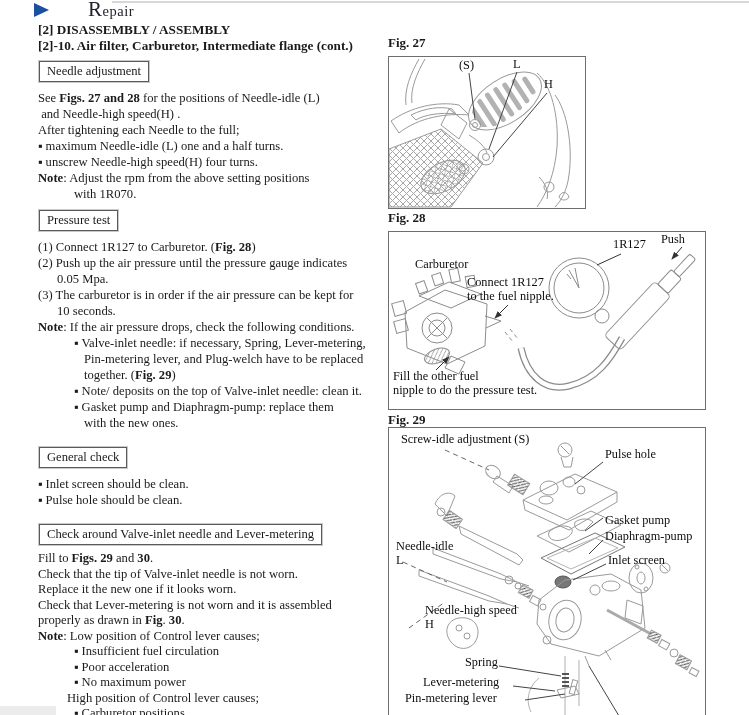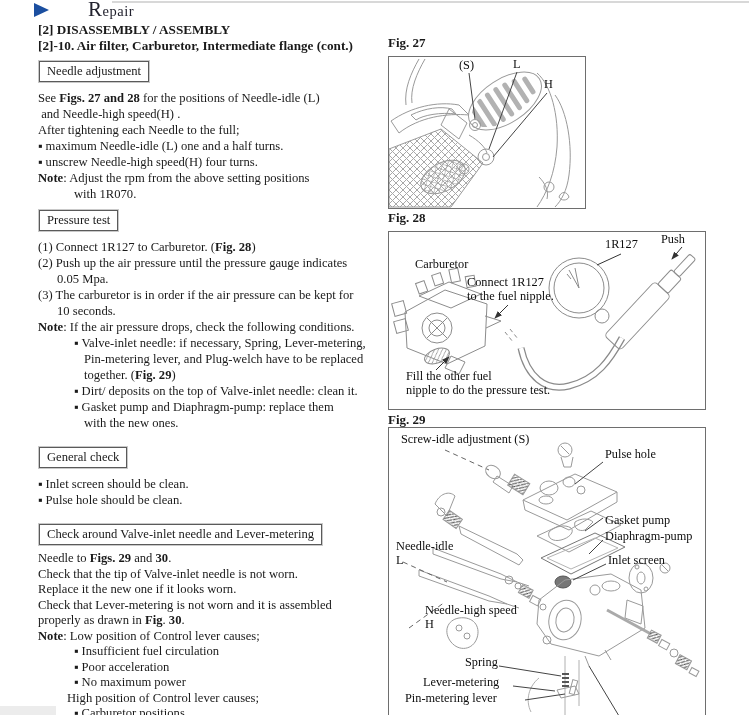--- a/index.html
+++ b/index.html
@@ -62,34 +62,34 @@
     <div class="mt8">
       <div class="line"><span>(1) Connect 1R127 to Carburetor. (</span><span class="bseg">Fig. 28</span><span>)</span></div>
       <div class="line"><span>(2) Push up the air pressure until the pressure gauge indicates</span></div>
       <div class="line i1"><span>0.05 Mpa.</span></div>
       <div class="line"><span>(3) The carburetor is in order if the air pressure can be kept for</span></div>
       <div class="line i1"><span>10 seconds.</span></div>
       <div class="line"><span class="bseg">Note</span><span>: If the air pressure drops, check the following conditions.</span></div>
       <div class="line i2"><span>▪ Valve-inlet needle: if necessary, Spring, Lever-metering,</span></div>
       <div class="line i3"><span>Pin-metering lever, and Plug-welch have to be replaced</span></div>
       <div class="line i3"><span>together. (</span><span class="bseg">Fig. 29</span><span>)</span></div>
-      <div class="line i2"><span>▪ Dirt/ deposits on the top of Valve-inlet needle: clean it.</span></div>
+      <div class="line i2"><span>▪ Note/ deposits on the top of Valve-inlet needle: clean it.</span></div>
       <div class="line i2"><span>▪ Gasket pump and Diaphragm-pump: replace them</span></div>
       <div class="line i3"><span>with the new ones.</span></div>
     </div>
 
     <div class="boxrow mt3"><span class="secbox">General check</span></div>
     <div class="mt8">
       <div class="line"><span>▪ Inlet screen should be clean.</span></div>
       <div class="line"><span>▪ Pulse hole should be clean.</span></div>
     </div>
 
     <div class="boxrow mt3"><span class="secbox">Check around Valve-inlet needle and Lever-metering</span></div>
     <div class="mt6 tight">
-      <div class="line"><span>Needle to </span><span class="bseg">Figs. 29</span><span> and </span><span class="bseg">30</span><span>.</span></div>
+      <div class="line"><span>Fill to </span><span class="bseg">Figs. 29</span><span> and </span><span class="bseg">30</span><span>.</span></div>
       <div class="line"><span>Check that the tip of Valve-inlet needle is not worn.</span></div>
       <div class="line"><span>Replace it the new one if it looks worn.</span></div>
       <div class="line"><span>Check that Lever-metering is not worn and it is assembled</span></div>
       <div class="line"><span>properly as drawn in </span><span class="bseg">Fig</span><span>. </span><span class="bseg">30</span><span>.</span></div>
       <div class="line"><span class="bseg">Note</span><span>: Low position of Control lever causes;</span></div>
       <div class="line i2"><span>▪ Insufficient fuel circulation</span></div>
       <div class="line i2"><span>▪ Poor acceleration</span></div>
       <div class="line i2"><span>▪ No maximum power</span></div>
       <div class="line i2b"><span>High position of Control lever causes;</span></div>
       <div class="line i2"><span>▪ Carburetor positions</span></div>
@@ -196,23 +196,23 @@
       <g stroke="#333" fill="none" stroke-width="1">
         <line x1="232" y1="22" x2="208" y2="33"></line>
         <line x1="119" y1="73" x2="106" y2="86" marker-end="url(#ah28)"></line>
         <line x1="47" y1="138" x2="60" y2="125" marker-end="url(#ah28)"></line>
         <line x1="293" y1="15" x2="283" y2="27" marker-end="url(#ah28)"></line>
       </g>
     </svg>
     <span class="figlabel" style="left:26px;top:26px;">Carburetor</span>
     <span class="figlabel" style="left:78px;top:44px;">Connect 1R127
 to the fuel nipple.</span>
-    <span class="figlabel" style="left:216px;top:6px;">1R127</span>
+    <span class="figlabel" style="left:224px;top:6px;">1R127</span>
     <span class="figlabel" style="left:272px;top:1px;">Push</span>
-    <span class="figlabel" style="left:17px;top:138px;">Fill the other fuel
+    <span class="figlabel" style="left:4px;top:138px;">Fill the other fuel
 nipple to do the pressure test.</span>
   </div>
 
   <div class="figtitle" style="left:388px;top:413px;">Fig. 29</div>
   <div class="figbox" style="left:388px;top:427px;width:316px;height:300px;">
     <svg class="art" width="316" height="300" viewBox="0 0 316 300">
       <defs>
         <pattern id="hx29" width="4" height="4" patternUnits="userSpaceOnUse">
           <path d="M0,4 L4,0" stroke="#555" stroke-width="1.2" fill="none"></path>
         </pattern>

